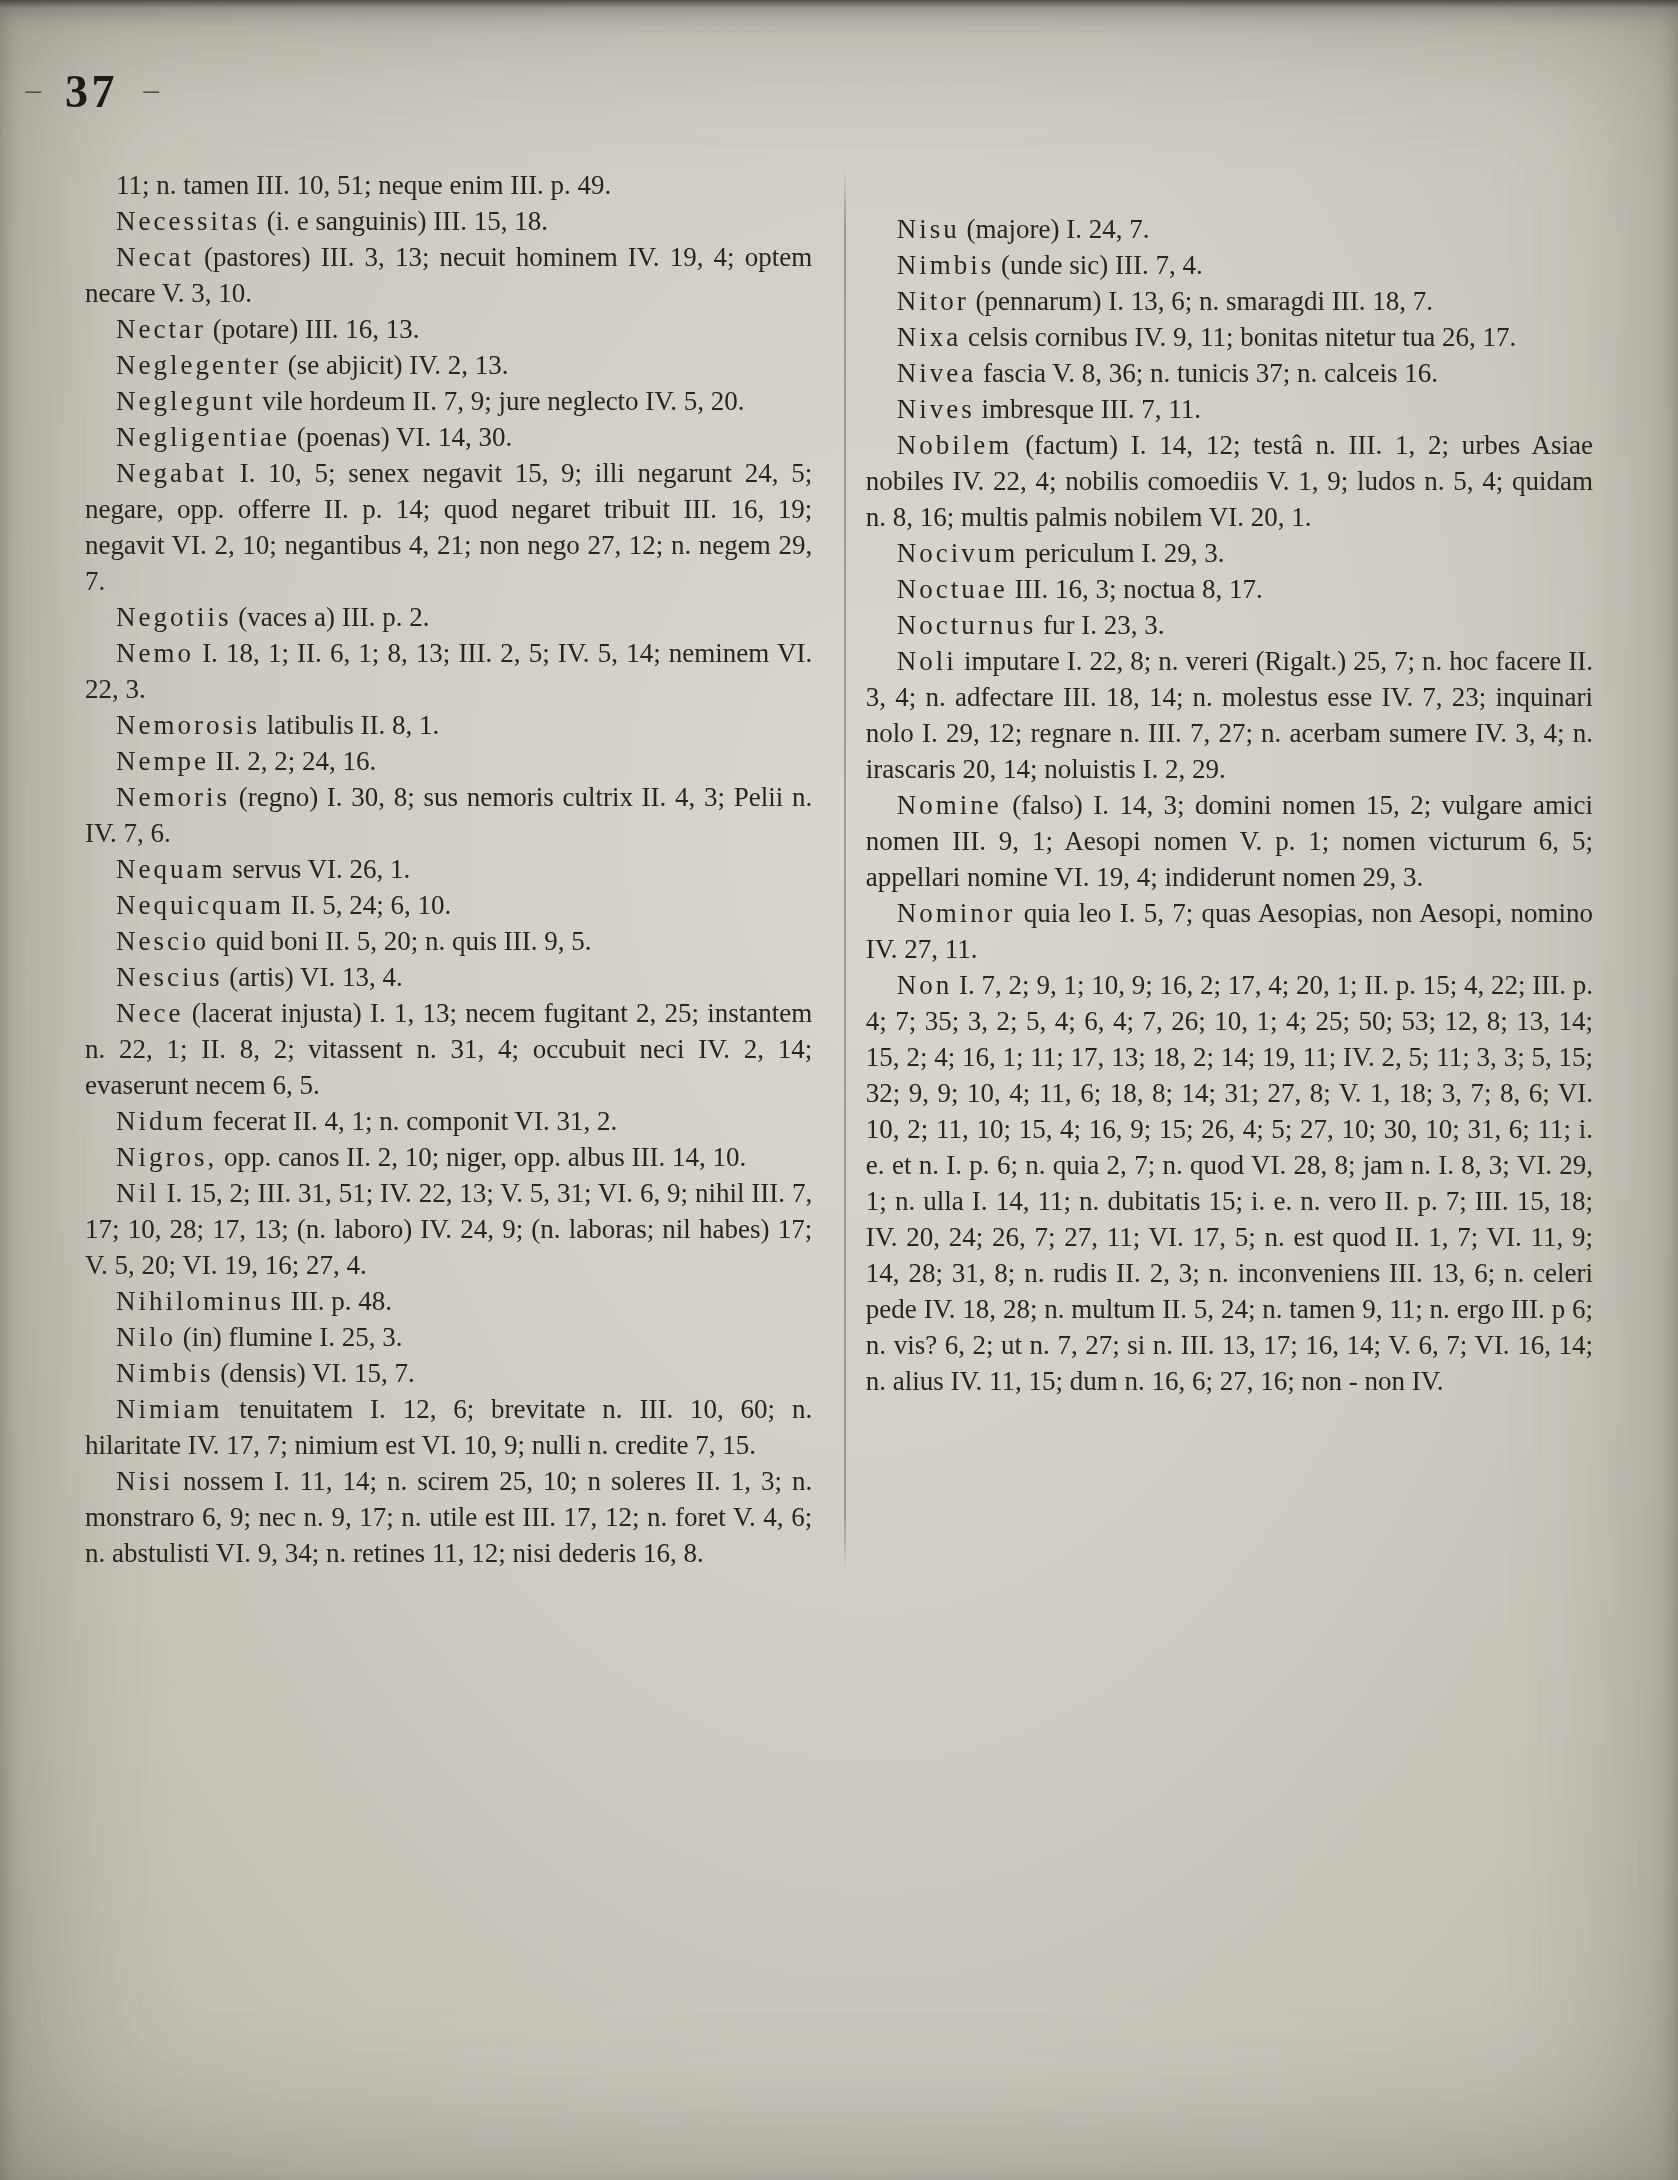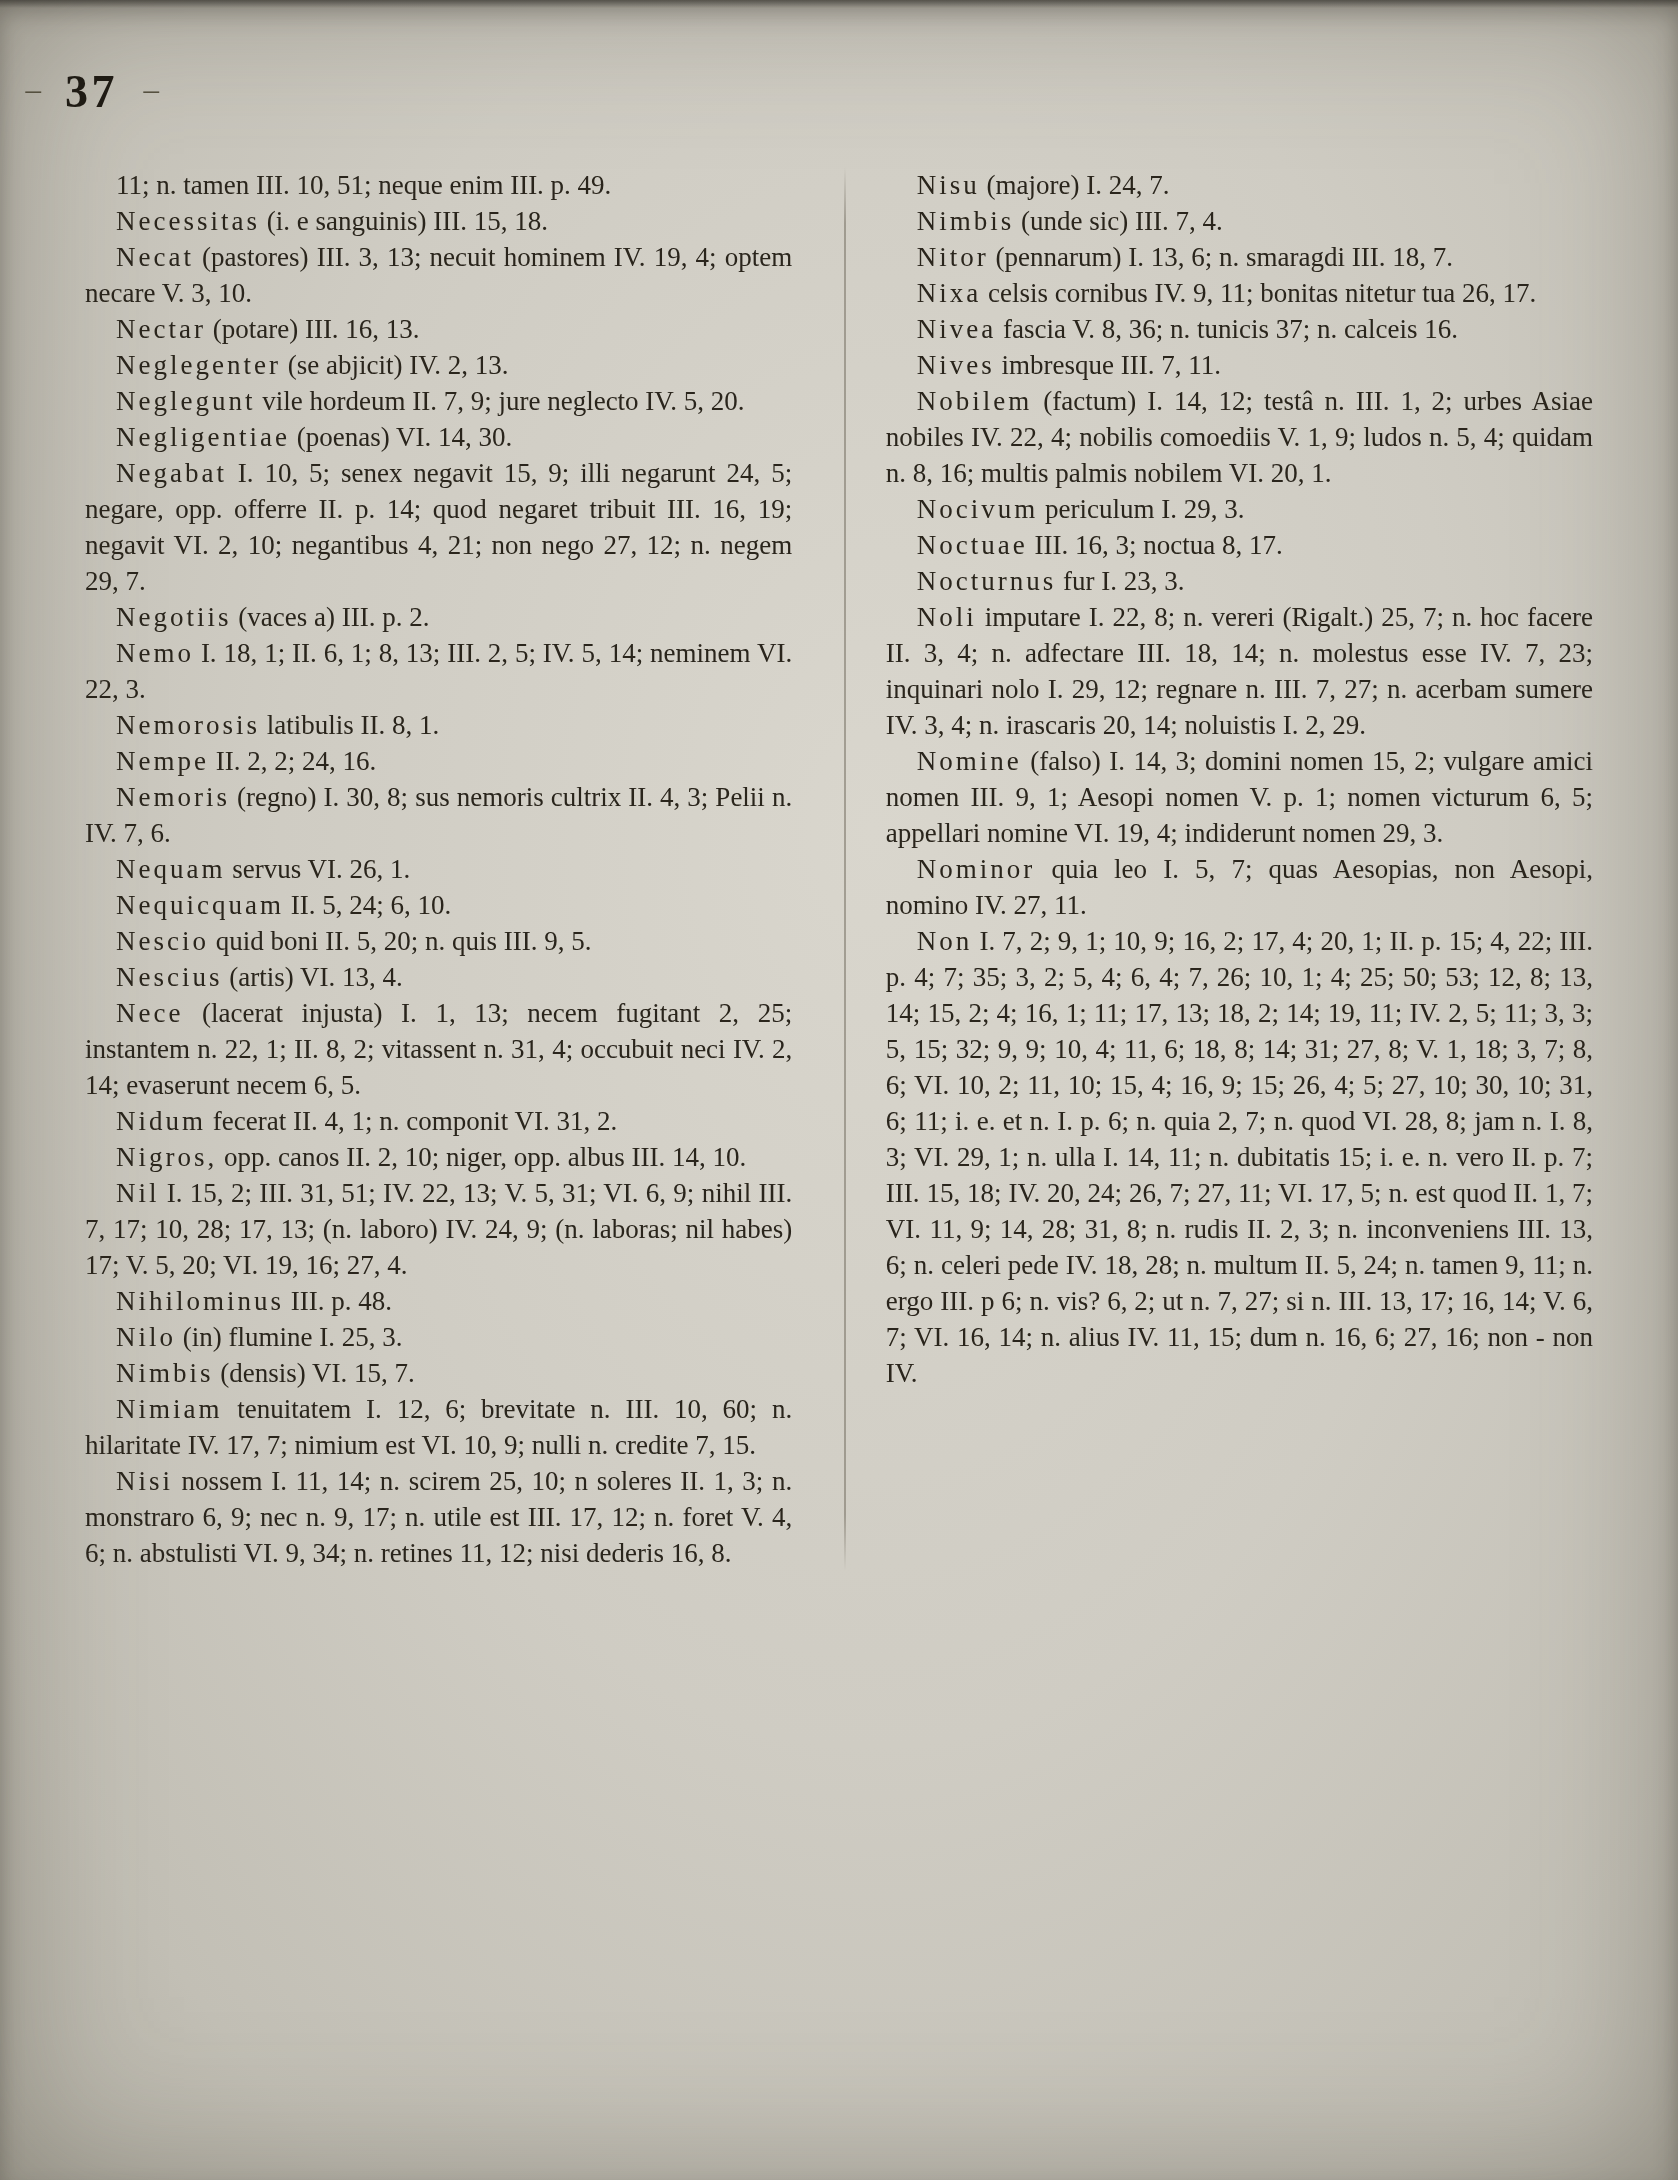--- a/index.html
+++ b/index.html
@@ -32,31 +32,30 @@
     margin:0 25.6px;position:relative;top:-6.8px;letter-spacing:-1.7px;
   }
   .pagenum{
     font-size:46px;font-weight:bold;letter-spacing:3.4px;color:#1f1b14;
   }
   .columns{
     display:flex;
     width:1508px;
     margin:39px auto 0 auto;
     position:relative;
-    gap:20px;
   }
   .col{
     flex:1 1 0;
     font-size:27px;
     line-height:36px;
     text-align:justify;
     color:#2a251c;
   }
   .col.left{ padding-right:32px;}
-  .col.right{ padding-left:20px;}
+  .col.right{ padding-left:20px;margin-top:44px;}
   .divider{
     width:1.7px;
     background:linear-gradient(rgba(118,112,99,0) 0%, rgba(118,112,99,.55) 4%, rgba(118,112,99,.55) 96%, rgba(118,112,99,0) 100%);
   }
   .entry{ margin:0; text-indent:31px;}
   .head{ letter-spacing:3px; }
 </style>
 </head>
 <body>
 

